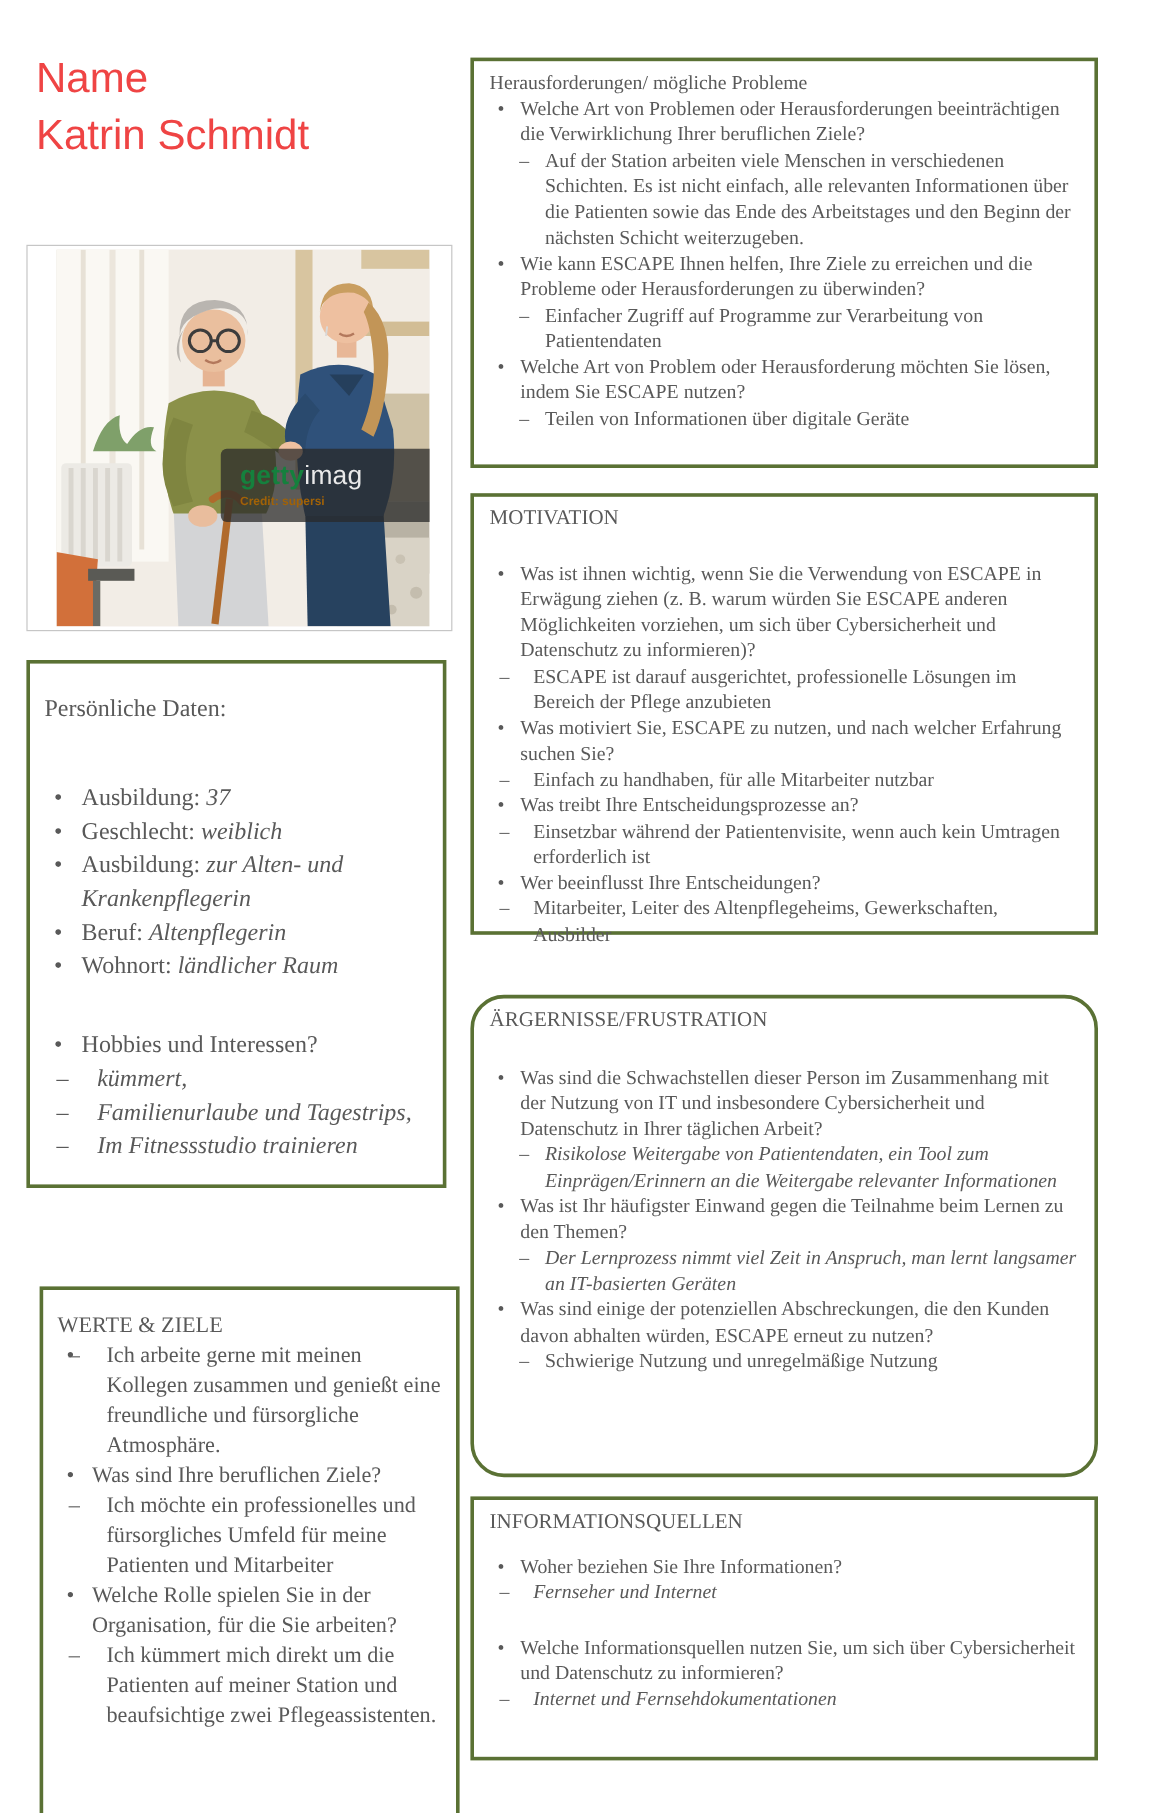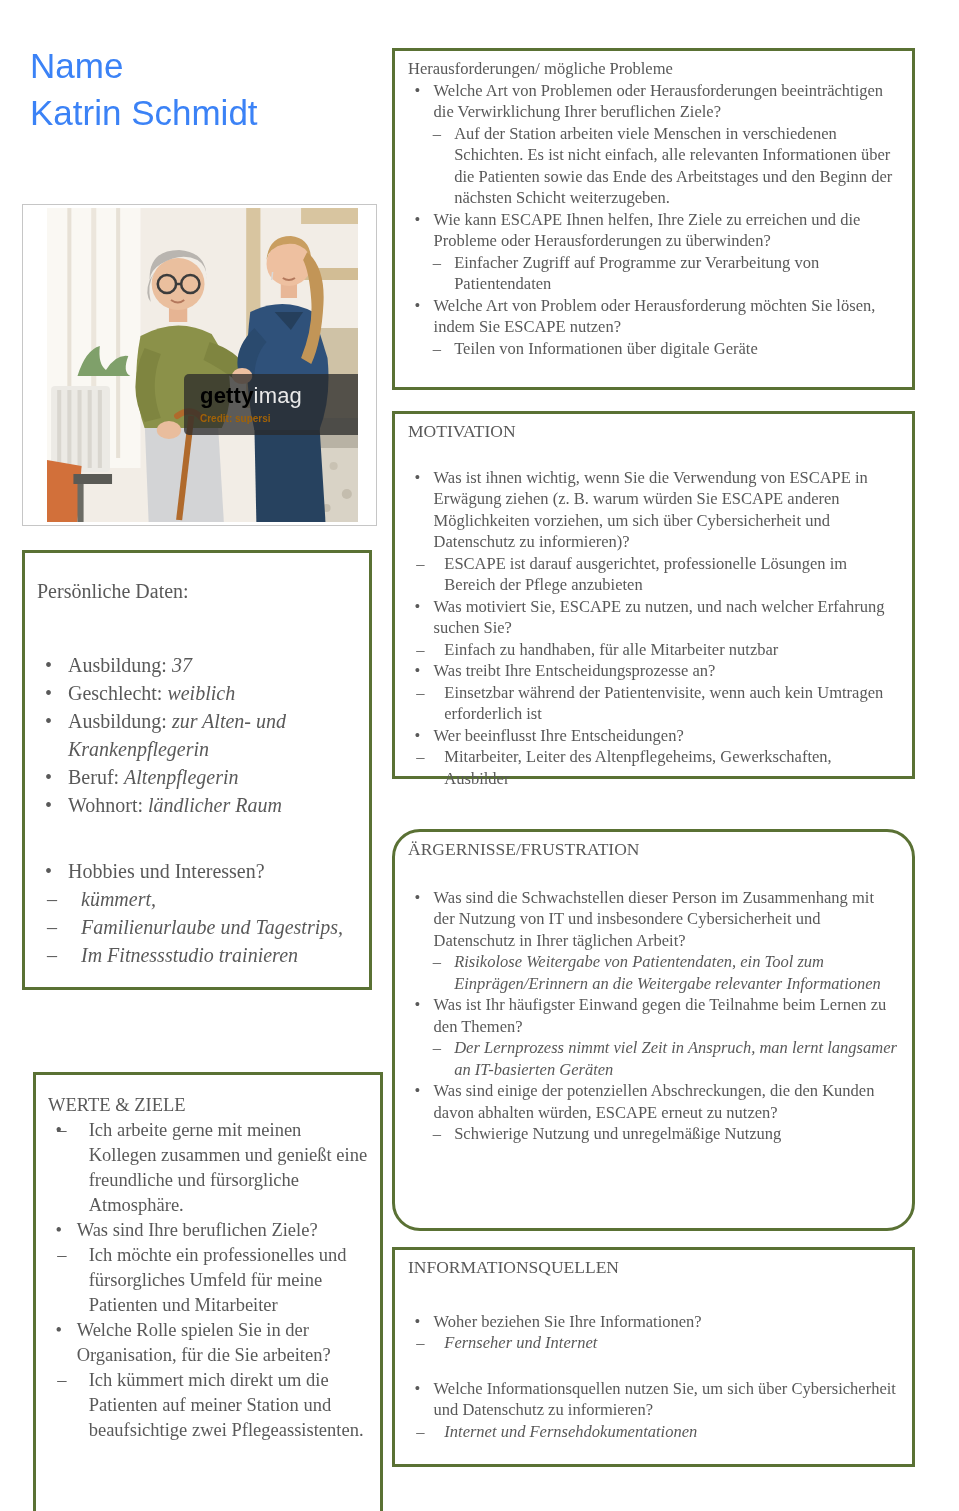--- a/index.html
+++ b/index.html
@@ -7,53 +7,53 @@
     --gray:#595959;
   }
   html,body{margin:0;padding:0;}
   body{
     width:959px;height:1511px;position:relative;background:#ffffff;
     font-family:"Liberation Sans", sans-serif;color:var(--gray);
     overflow:hidden;
   }
   .page-title{
     position:absolute;left:30px;top:42px;
-    font-size:35px;line-height:47px;color:#3b82f6;
+    font-size:35px;line-height:47px;color:#ef4444;
   }
   
   #photo{
     position:absolute;left:22px;top:204px;width:355px;height:322px;
     border:1px solid #c6c6c6;background:#fff;box-sizing:border-box;
     padding:3px 18px 3px 24px;
   }
   #photo .ph{position:relative;width:100%;height:100%;overflow:hidden;background:#f2ede6;}
   #photo svg{position:absolute;left:0;top:0;width:100%;height:100%;}
   .wm{
     position:absolute;right:-48px;top:53%;
     background:rgba(42,42,42,.75);color:#fff;
     padding:9px 16px 11px 16px;border-radius:5px;min-width:190px;
   }
   .wm .brand{font-size:22px;letter-spacing:.2px;color:#e9e9e9;}
-  .wm .brand b{color:#000000;}
+  .wm .brand b{color:#15803d;}
   .wm .credit{font-size:10px;font-weight:bold;margin-top:4px;color:#a16207;}
   
   .box{
     position:absolute;border:3px solid var(--green);background:#fff;
     box-sizing:border-box;color:var(--gray);font-family:Liberation Serif, serif;
   }
   .sec-title{white-space:pre-wrap;}
   
   .rbox{padding:7px 13px;font-size:16.5px;line-height:21.5px;}
   #challenges{left:392px;top:48px;width:523px;height:342px;}
   #motivation{left:392px;top:411px;width:523px;height:368px;}
   #frustration{left:392px;top:829px;width:523px;height:402px;border-radius:28px;}
   #sources{left:392px;top:1247px;width:523px;height:220px;}
   #motivation .sec-title{margin-bottom:24px;font-size:17.5px;}
   #frustration .sec-title{margin-bottom:26px;font-size:17.5px;}
-  #sources .sec-title{margin-bottom:32px;font-size:17.5px;}
+  #sources .sec-title{margin-bottom:16px;font-size:17.5px;}
   
   #personal{left:22px;top:550px;width:350px;height:440px;padding:24px 12px;font-size:20px;line-height:28px;}
   #personal .sec-title{margin-bottom:46px;}
   #values{left:33px;top:1072px;width:350px;height:551px;padding:18px 12px;font-size:18.5px;line-height:25px;}
   
   .item{position:relative;}
   .item .marker{position:absolute;top:0;}
   .b{padding-left:1.55em;}  .b .marker{left:.4em;}
   .d1{padding-left:2.2em;}  .d1 .marker{left:.5em;}
   .d2{padding-left:2.8em;}  .d2 .marker{left:1.5em;}

